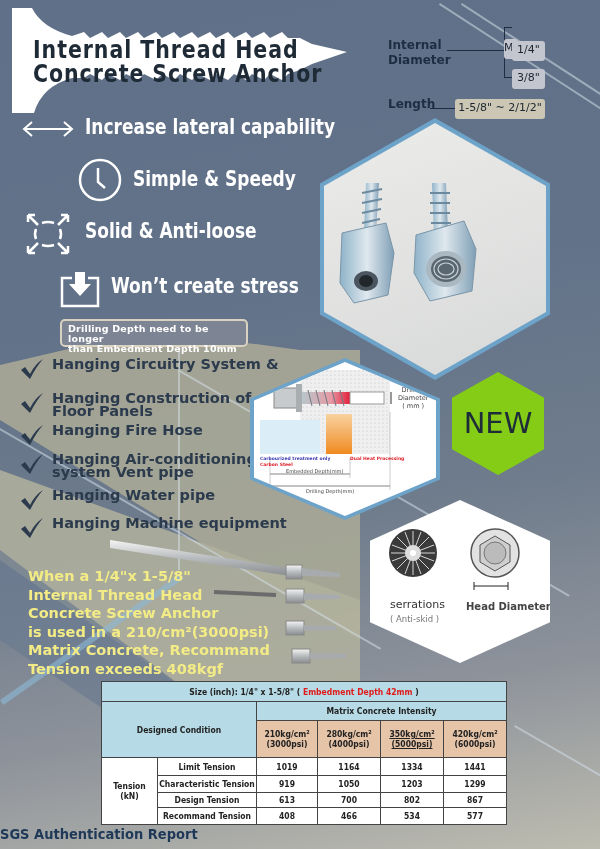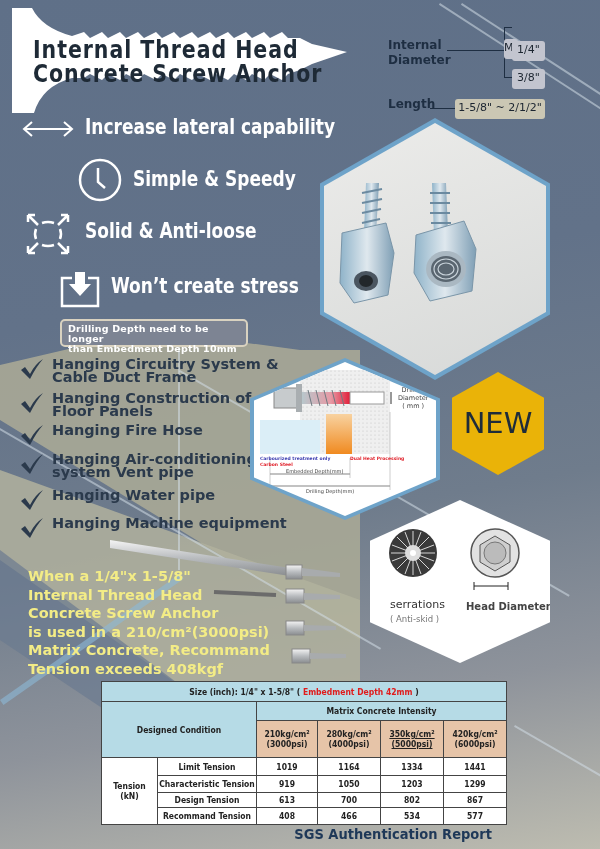--- a/index.html
+++ b/index.html
@@ -94,21 +94,21 @@
     position: absolute; left: 101px; top: 681px; width: 406px;
     border-collapse: collapse; font-family: "DejaVu Sans Condensed", "DejaVu Sans", sans-serif;
     font-size: 8.5px; font-weight: bold; color: #222;
   }
   .spec-table td { border: 1px solid #444; text-align: center; }
   .spec-table .hdr { background: #b6dbe6; }
   .spec-table .sub { background: #e6c4a8; }
   .spec-table .wht { background: #ffffff; }
   .red { color: #e01b1b; }
   .footer-title {
-    position: absolute; left: 0; width: 492px; top: 826px; text-align: right;
+    position: absolute; left: 0; width: 492px; top: 826px; text-align: left;
     font-family: "DejaVu Sans Condensed", "DejaVu Sans", sans-serif;
     color: #1e3858; font-weight: bold; font-size: 14.5px;
   }
 </style>
 </head>
 <body>
 
 <div class="band-olive"></div>
 <div class="band-olive2"></div>
 <div class="band-blue"></div>
@@ -175,21 +175,20 @@
   <div>Drilling Depth need to be longer</div>
   <div>than Embedment Depth 10mm</div>
 </div>
 
 <div class="check-item" style="top:358px;">
   <svg class="check-mark" viewBox="0 0 24 22">
       <path d="M1 12 L5 9 L10 16 Q15 6 23 1 Q16 9 10 21 Z" fill="#2b3a4c"></path>
     </svg>
   <div class="check-text">
       <div>Hanging Circuitry System &amp;</div>
-      <div>Cable Duct Frame</div>
     </div>
 </div>
 <div class="check-item" style="top:392px;">
   <svg class="check-mark" viewBox="0 0 24 22">
       <path d="M1 12 L5 9 L10 16 Q15 6 23 1 Q16 9 10 21 Z" fill="#2b3a4c"></path>
     </svg>
   <div class="check-text">
       <div>Hanging Construction of</div>
       <div>Floor Panels</div>
     </div>
@@ -307,21 +306,21 @@
     <div>Diameter</div>
     <div>( mm )</div>
   </div>
   <div class="abs" style="left:6px;top:94px;font-size:4.5px;font-weight:bold;color:#3b3bb0;white-space:nowrap;">Carbourized treatment only</div>
   <div class="abs" style="left:6px;top:100px;font-size:4.5px;font-weight:bold;color:#e0202a;white-space:nowrap;">Carbon Steel</div>
   <div class="abs" style="left:96px;top:94px;font-size:4.5px;font-weight:bold;color:#e0202a;white-space:nowrap;">Dual Heat Processing</div>
   <div class="abs" style="left:32px;top:106px;font-size:5px;color:#444;white-space:nowrap;">Embedded Depth(mm)</div>
   <div class="abs" style="left:52px;top:126px;font-size:5px;color:#444;white-space:nowrap;">Drilling Depth(mm)</div>
 </div>
 
-<div class="hex" style="left:452px;top:372px;width:92px;height:103px;background:#eab308;">
+<div class="hex" style="left:452px;top:372px;width:92px;height:103px;background:#84cc16;">
   <div style="position:absolute;left:0;top:34px;width:92px;text-align:center;font-size:29px;color:#1e2c3a;">NEW</div>
 </div>
 
 <div class="hex" style="left:370px;top:500px;width:180px;height:163px;background:#ffffff;">
   <svg width="180" height="163" viewBox="0 0 180 163" style="position:absolute;left:0;top:0;">
     <circle cx="43" cy="53" r="24" fill="#3a3a3a"></circle>
     <g stroke="#ffffff" stroke-width="0.8">
       <line x1="43" y1="31" x2="43" y2="75"></line>
         <line x1="21" y1="53" x2="65" y2="53"></line>
       <line x1="27" y1="37" x2="59" y2="69"></line>

